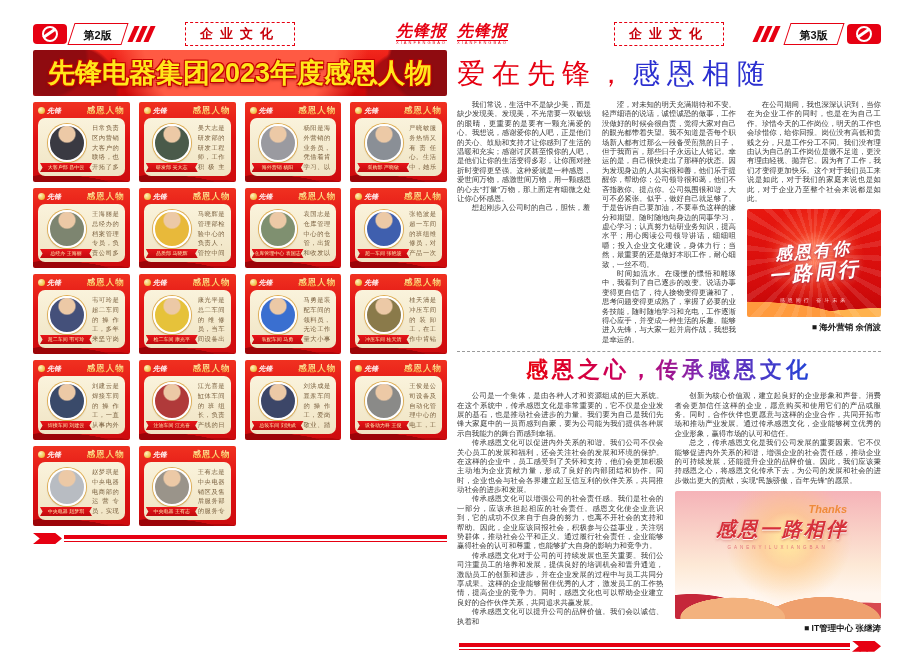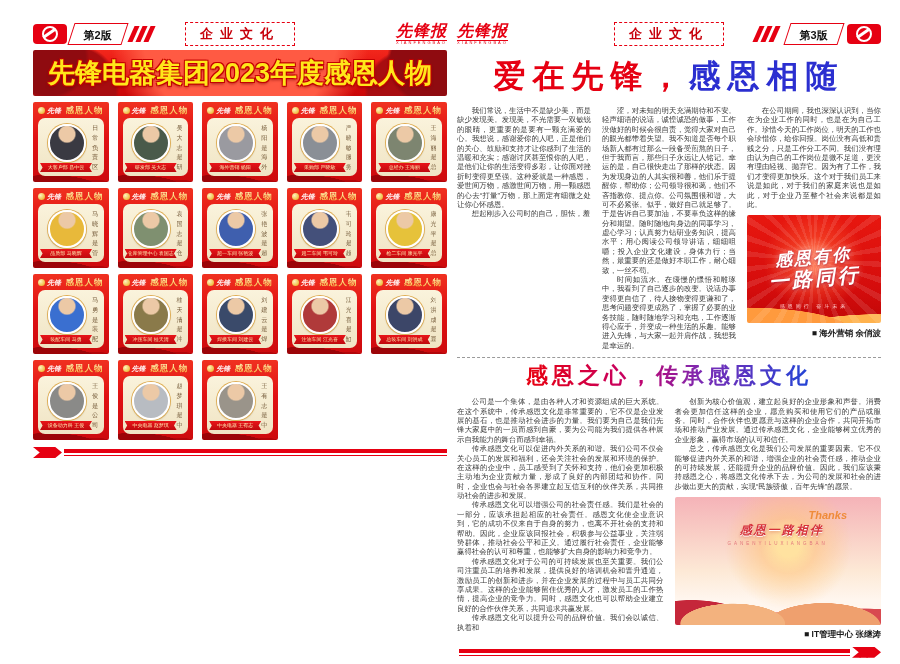--- a/index.html
+++ b/index.html
@@ -31,21 +31,21 @@
       radial-gradient(circle at 4% 20%, #8f0b10 0 9%, transparent 10%),
       radial-gradient(circle at 10% 85%, #a80d10 0 11%, transparent 12%),
       radial-gradient(circle at 96% 25%, #8f0b10 0 10%, transparent 11%),
       radial-gradient(circle at 90% 90%, #a80d10 0 10%, transparent 11%),
       radial-gradient(circle at 50% -40%, #ff5a43 0 45%, transparent 60%),
       linear-gradient(180deg,#f2271c,#e00d0f 60%,#c90707);}
   .banner-title{position:absolute;inset:0;display:flex;align-items:center;justify-content:center;
     font-size:27px;font-weight:900;color:#ffe71a;letter-spacing:0px;white-space:nowrap;
     text-shadow:-1px -1px 0 #c40000,1px -1px 0 #c40000,-1px 1px 0 #c40000,1px 1px 0 #c40000,0 2px 3px rgba(120,0,0,.6);}
   
-  .cards{display:grid;grid-template-columns:repeat(5,1fr);gap:6px 9px;margin-top:6px;}
+  .cards{display:grid;grid-template-columns:repeat(4,1fr);gap:6px 9px;margin-top:6px;}
   .card{height:80px;border-radius:2px;position:relative;overflow:hidden;box-sizing:border-box;padding:3px 5px;
     background:
       radial-gradient(120% 30% at 20% 108%, #9c0408 0 55%, transparent 56%),
       radial-gradient(120% 26% at 75% 112%, #b3060a 0 55%, transparent 56%),
       linear-gradient(180deg,#f03120 0%,#e01113 45%,#cd0b0e 100%);}
   .card-hdr{display:flex;justify-content:space-between;align-items:center;height:11px;}
   .card-brand{display:flex;align-items:center;gap:2px;color:#ffefef;font-size:7px;font-weight:700;font-style:italic;}
   .brand-dot{width:7px;height:7px;border-radius:50%;background:radial-gradient(circle at 35% 35%,#fff3c0,#e8a60e);display:inline-block;}
   .card-tag{font-size:8.5px;font-weight:900;letter-spacing:1px;
     background:linear-gradient(180deg,#fff3b8,#f5b92e);-webkit-background-clip:text;background-clip:text;color:transparent;}
@@ -62,21 +62,21 @@
   
   .footer{display:flex;align-items:center;margin-top:7px;}
   .chevs{display:flex;flex:none;}
   .chevs i{width:15px;height:11px;background:#e60012;margin-left:-8px;
     clip-path:polygon(0 0,55% 0,100% 50%,55% 100%,0 100%,45% 50%);}
   .chevs i:first-child{margin-left:0;}
   .flines{flex:1;display:flex;flex-direction:column;gap:2px;margin:0 0 0 2px;}
   .flines b{display:block;height:3.5px;background:#e60012;}
   .flines s{display:block;height:1.2px;background:#e60012;}
   
-  .a1-title{text-align:center;font-size:32px;font-weight:700;letter-spacing:7px;margin:9px 0 7px;white-space:nowrap;}
+  .a1-title{text-align:left;font-size:28px;font-weight:400;letter-spacing:7px;margin:9px 0 7px;white-space:nowrap;}
   .t-red{color:#e60012;} .t-blue{color:#2b2fd0;}
   .cols{display:flex;gap:11px;}
   .col{flex:1;min-width:0;font-size:7.4px;line-height:1.27;color:#3a3a3a;text-align:justify;}
   .para{margin:0;text-indent:2em;}
   .signature{text-align:right;font-size:8.5px;font-weight:700;color:#1a1a1a;margin-top:5px;}
   .dashed-div{border:none;border-top:1px dashed #9a9a9a;margin:7px 0 3px;}
   .a2-title{text-align:center;font-size:22px;font-weight:900;letter-spacing:4px;margin:3px 0 6px;white-space:nowrap;
     background:linear-gradient(90deg,#e60012 18%,#c4006a 42%,#7a2bb5 58%,#1c46d8 85%);
     -webkit-background-clip:text;background-clip:text;color:transparent;}
   
@@ -98,21 +98,21 @@
       radial-gradient(circle at 55% 38%, #ffe2a0 0 8%, rgba(255,195,120,.55) 20%, transparent 46%),
       linear-gradient(180deg,#f5b3b8 0%,#f9cfc6 30%,#fde9d6 58%,#fff6ee 80%);}
   .promo2::after{content:"";position:absolute;inset:0;
     background:
       radial-gradient(42% 26% at 28% 99%, #f3b27e 0 60%, transparent 61%),
       radial-gradient(46% 30% at 72% 101%, #efa06e 0 60%, transparent 61%),
       radial-gradient(62% 52% at 8% 112%, #c5273a 0 60%, transparent 61%),
       radial-gradient(55% 46% at 48% 118%, #e2555e 0 60%, transparent 61%),
       radial-gradient(66% 44% at 92% 112%, #d84a50 0 56%, transparent 57%);}
   .promo2-text{position:absolute;left:0;right:0;top:26px;text-align:center;z-index:2;}
-  .promo2-title{font-size:12px;font-weight:900;font-style:italic;color:#d6303a;letter-spacing:2px;
+  .promo2-title{font-size:20px;font-weight:900;font-style:italic;color:#d6303a;letter-spacing:2px;
     text-shadow:0 1px 0 #fff,0 2px 3px rgba(180,40,50,.4);margin-left:8px;}
   .promo2-script{position:absolute;right:34px;top:12px;font-size:11px;font-style:italic;font-weight:700;color:#ef8b3a;z-index:2;}
   .promo2-sub{display:block;margin-top:3px;font-size:4.5px;letter-spacing:3px;color:#e2777d;}
   .mt4{margin-top:4px;}
 </style>
 </head>
 <body>
 
 <div class="sheet">
 

